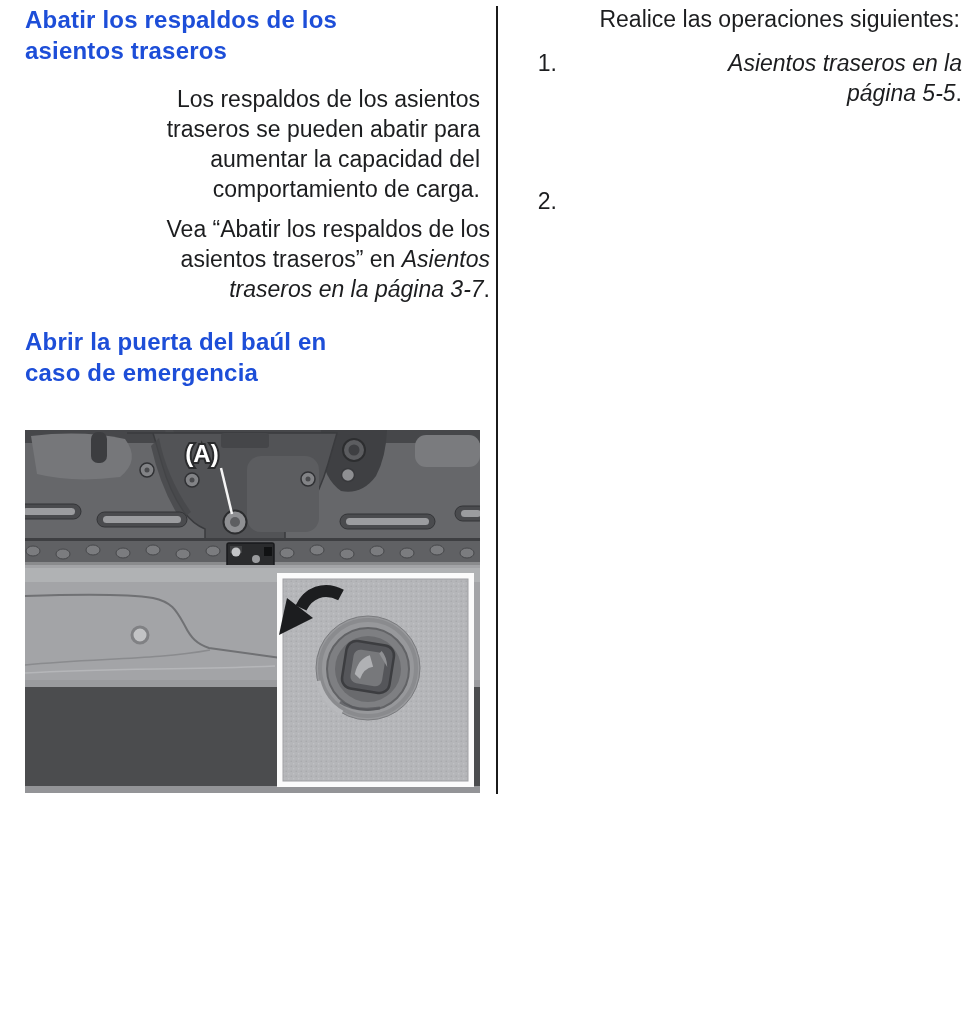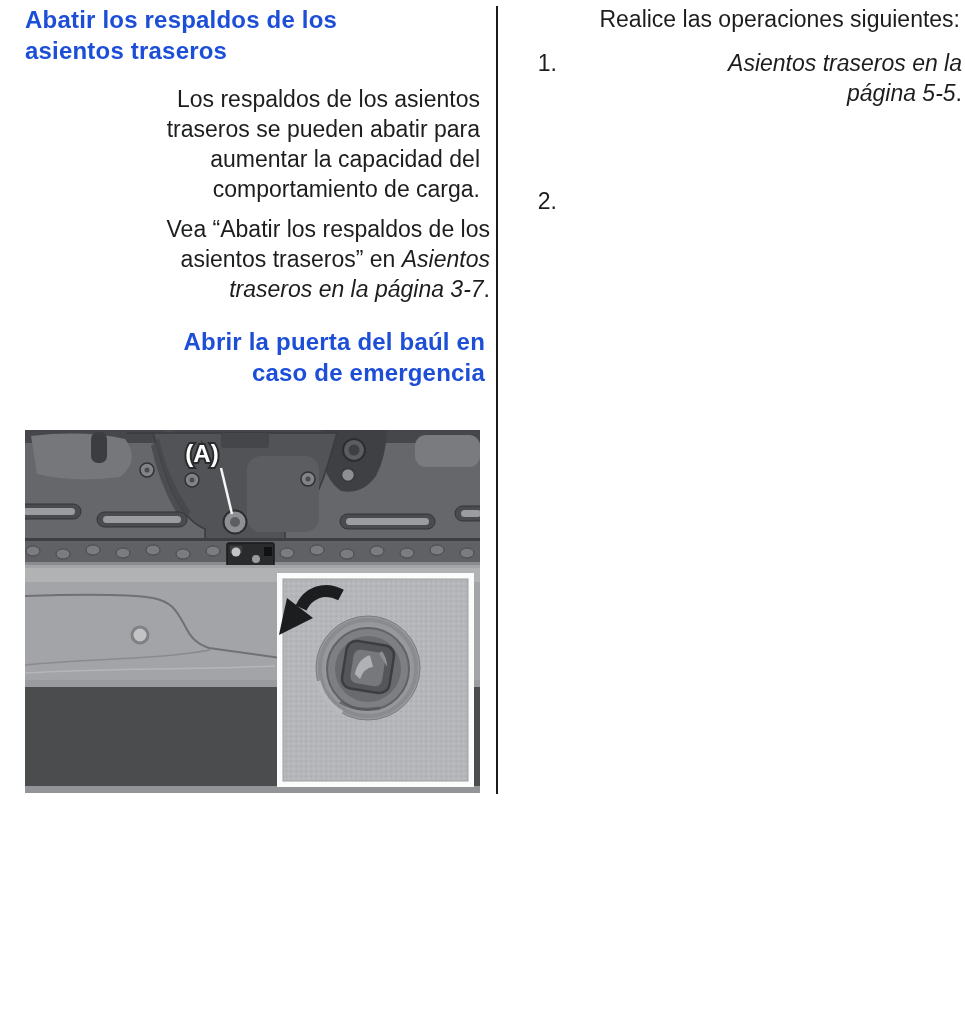--- a/index.html
+++ b/index.html
@@ -17,21 +17,21 @@
     margin: 0; color: #1d4ed8; white-space: pre-line; letter-spacing: 0.2px;
   }
   .body-text {
     font-size: 23px; line-height: 30px; margin: 0; white-space: pre-line; text-align: right;
   }
   .italic { font-style: italic; }
   #divider { left: 496px; top: 6px; width: 2px; height: 788px; background: #1b1b1b; }
   #h1 { left: 25px; top: 4px; width: 460px; }
   #p1 { left: 15px; top: 84px; width: 465px; }
   #p2 { left: 25px; top: 214px; width: 465px; }
-  #h2 { left: 25px; top: 326px; width: 460px; text-align: right; }
+  #h2 { left: 25px; top: 326px; width: 460px; }
   #fig { left: 25px; top: 430px; }
   #intro { left: 510px; top: 4px; width: 450px; }
   .step { display: flex; width: 452px; }
   #step1 { left: 510px; top: 48px; }
   #step2 { left: 510px; top: 186px; }
   .step .num { width: 47px; flex: none; }
   .step .txt { white-space: pre-line; flex: 1; }
 </style>
 </head>
 <body>

